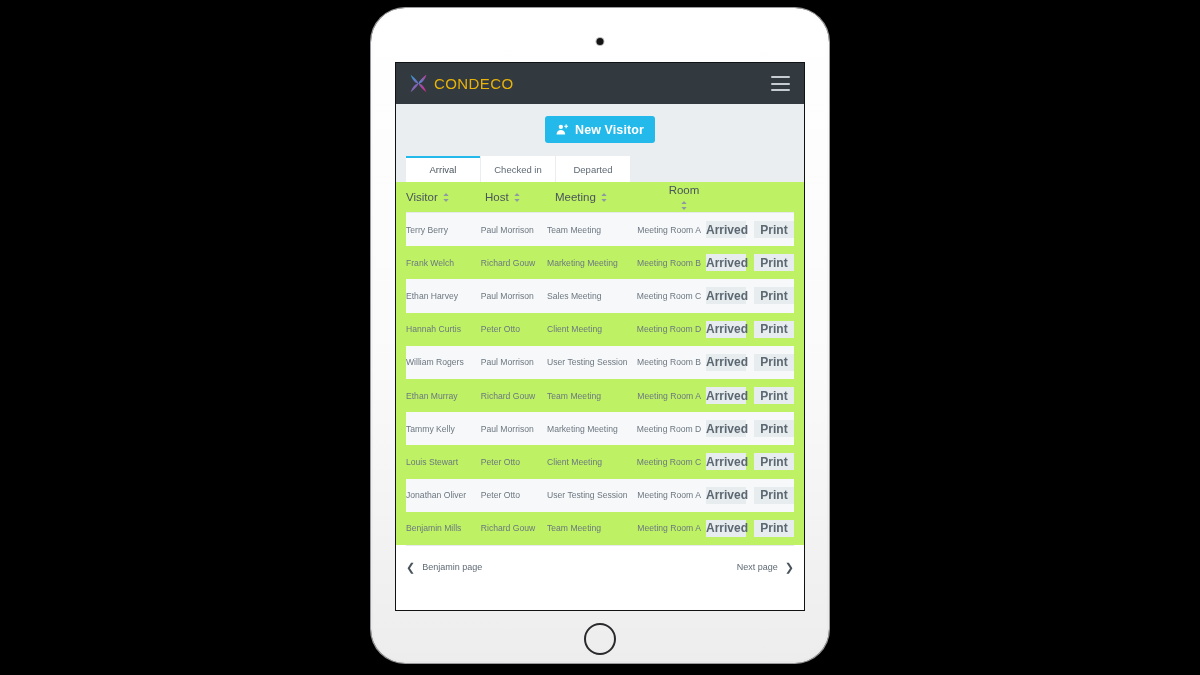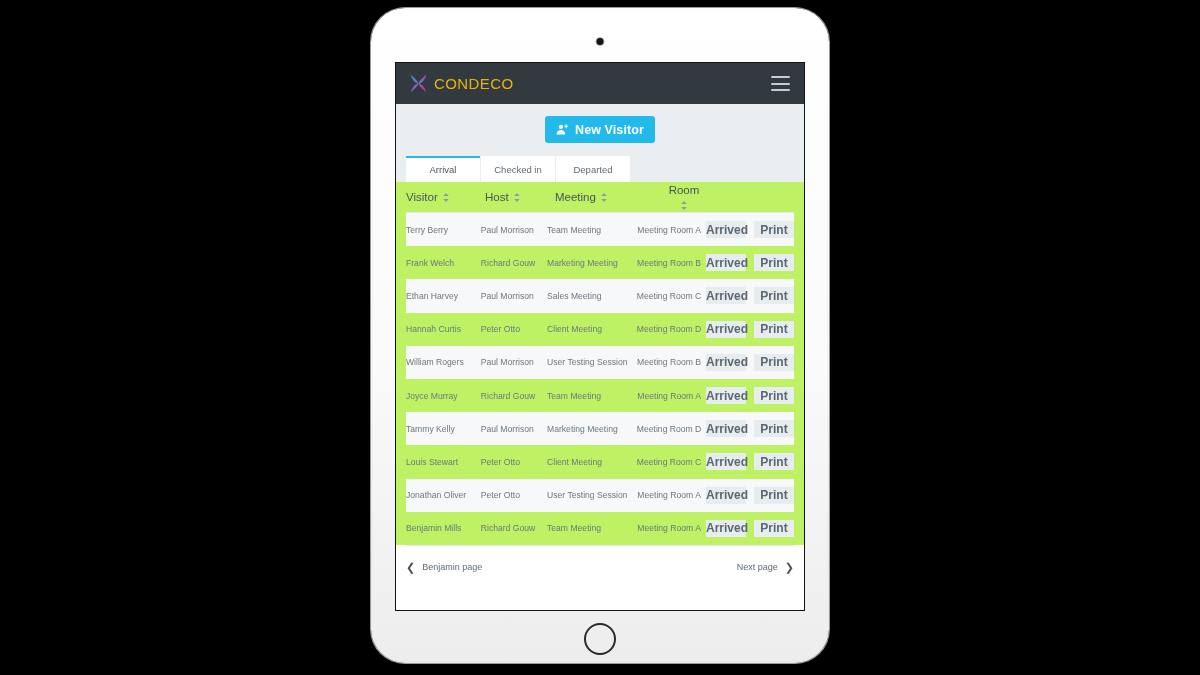--- a/index.html
+++ b/index.html
@@ -371,21 +371,21 @@
               <div class="cell c-visitor">William Rogers</div>
               <div class="cell c-host">Paul Morrison</div>
               <div class="cell c-meeting">User Testing Session</div>
               <div class="cell c-room">Meeting Room B</div>
               <div class="cell c-actions">
                 <button class="row-btn">Arrived</button>
                 <button class="row-btn">Print</button>
               </div>
             </div>
             <div class="t-row">
-              <div class="cell c-visitor">Joyce Murray</div>
+              <div class="cell c-visitor">Ethan Murray</div>
               <div class="cell c-host">Richard Gouw</div>
               <div class="cell c-meeting">Team Meeting</div>
               <div class="cell c-room">Meeting Room A</div>
               <div class="cell c-actions">
                 <button class="row-btn">Arrived</button>
                 <button class="row-btn">Print</button>
               </div>
             </div>
             <div class="t-row alt">
               <div class="cell c-visitor">Tammy Kelly</div>

